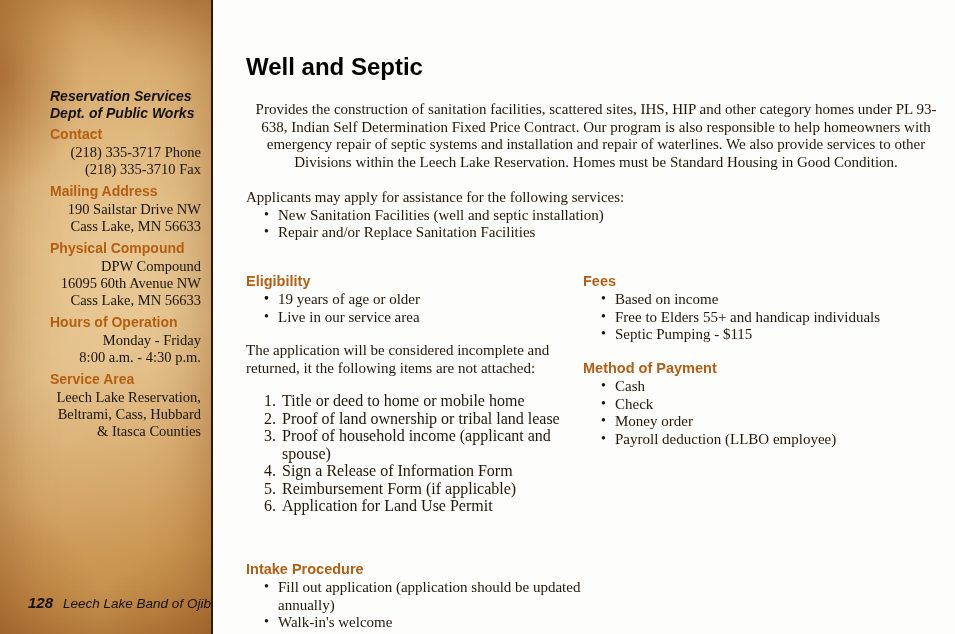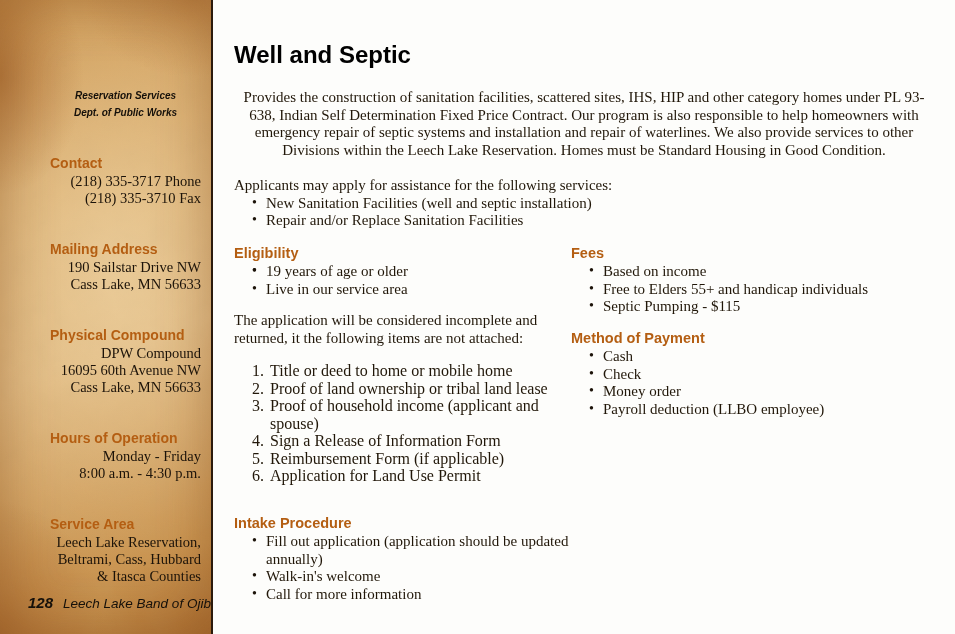--- a/index.html
+++ b/index.html
@@ -23,39 +23,39 @@
       radial-gradient(120px 170px at 0% 12%, rgba(148,76,21,.45), transparent 70%),
       radial-gradient(150px 190px at 0% 100%, rgba(150,80,25,.42), transparent 70%),
       radial-gradient(170px 130px at 100% 100%, rgba(150,80,25,.35), transparent 70%),
       radial-gradient(150px 110px at 90% 0%, rgba(150,80,25,.28), transparent 70%),
       radial-gradient(300px 420px at 55% 42%, rgba(255,241,206,.38), transparent 70%);
     box-shadow:inset 0 0 55px rgba(118,60,14,.42);
   }
   .sidebar svg.texture{position:absolute;inset:0;z-index:1;opacity:.5;pointer-events:none;}
   .sidebar .content{position:relative;z-index:2;padding:88px 10px 0 50px;}
   .dept{font-family:"Liberation Sans",sans-serif;font-weight:bold;font-style:italic;
-        font-size:10px;line-height:16.5px;color:#15100a;text-align:center;}
-  .side-sec{margin-top:34px;}
+        font-size:14px;line-height:16.5px;color:#15100a;}
+  .side-sec{margin-top:5px;}
   .side-sec h3{
     margin:0 0 1px 0;
     font-family:"Liberation Sans",sans-serif;
     font-weight:bold;font-size:14px;line-height:17px;
     color:#b45e12;
   }
   .side-sec .line{font-size:14.5px;line-height:17px;color:#1c1309;text-align:right;}
   .page-footer{
     position:absolute;left:28px;bottom:22px;z-index:2;
     font-family:"Liberation Sans",sans-serif;font-style:italic;color:#15100a;
     white-space:nowrap;
   }
   .page-footer .pnum{font-weight:bold;font-size:15px;margin-right:10px;}
   .page-footer .ftext{font-size:13.5px;}
   .sep-line{position:absolute;left:211px;top:0;width:2px;height:634px;background:#2b1a0c;z-index:3;}
   
-  main{position:absolute;left:213px;top:0;width:742px;height:634px;padding:4px;box-sizing:border-box;}
+  main{position:absolute;left:213px;top:0;width:742px;height:634px;padding:16px;box-sizing:border-box;}
   .main-inner{padding:38px 25px 0 17px;}
   h1{
     margin:0;font-family:"Liberation Sans",sans-serif;font-weight:bold;
     font-size:24px;line-height:26px;color:#000;
   }
   .intro{margin:21px 0 0 0;font-size:15px;line-height:17.5px;width:700px;text-align:center;}
   .applicants{margin:18px 0 0 0;font-size:15px;line-height:17.5px;}
   ul.bullets{list-style:none;margin:0;padding:0;}
   ul.bullets li{
     position:relative;font-size:15px;line-height:17.5px;
@@ -64,21 +64,21 @@
   ul.bullets li .b{
     position:absolute;left:18px;top:-1px;font-size:14px;color:#1c1309;
   }
   .cols{display:flex;margin-top:15px;}
   .col-left{width:337px;flex:0 0 337px;}
   .col-right{flex:1;padding-left:0;}
   h2.sec{
     margin:0 0 1px 0;font-family:"Liberation Sans",sans-serif;font-weight:bold;
     font-size:14.5px;line-height:17.5px;color:#b45e12;
   }
-  .sec-block{margin-bottom:14px;}
+  .sec-block{margin-bottom:14px;margin-top:16px;}
   .doc-intro{margin:0;font-size:15px;line-height:17.5px;}
   ol.doclist{
     margin:15px 0 0 0;padding-left:34px;
     font-size:16px;line-height:17.5px;
   }
   ol.doclist li{padding-left:2px;}
   .gap16{height:16px;}
 </style>
 </head>
 <body>

